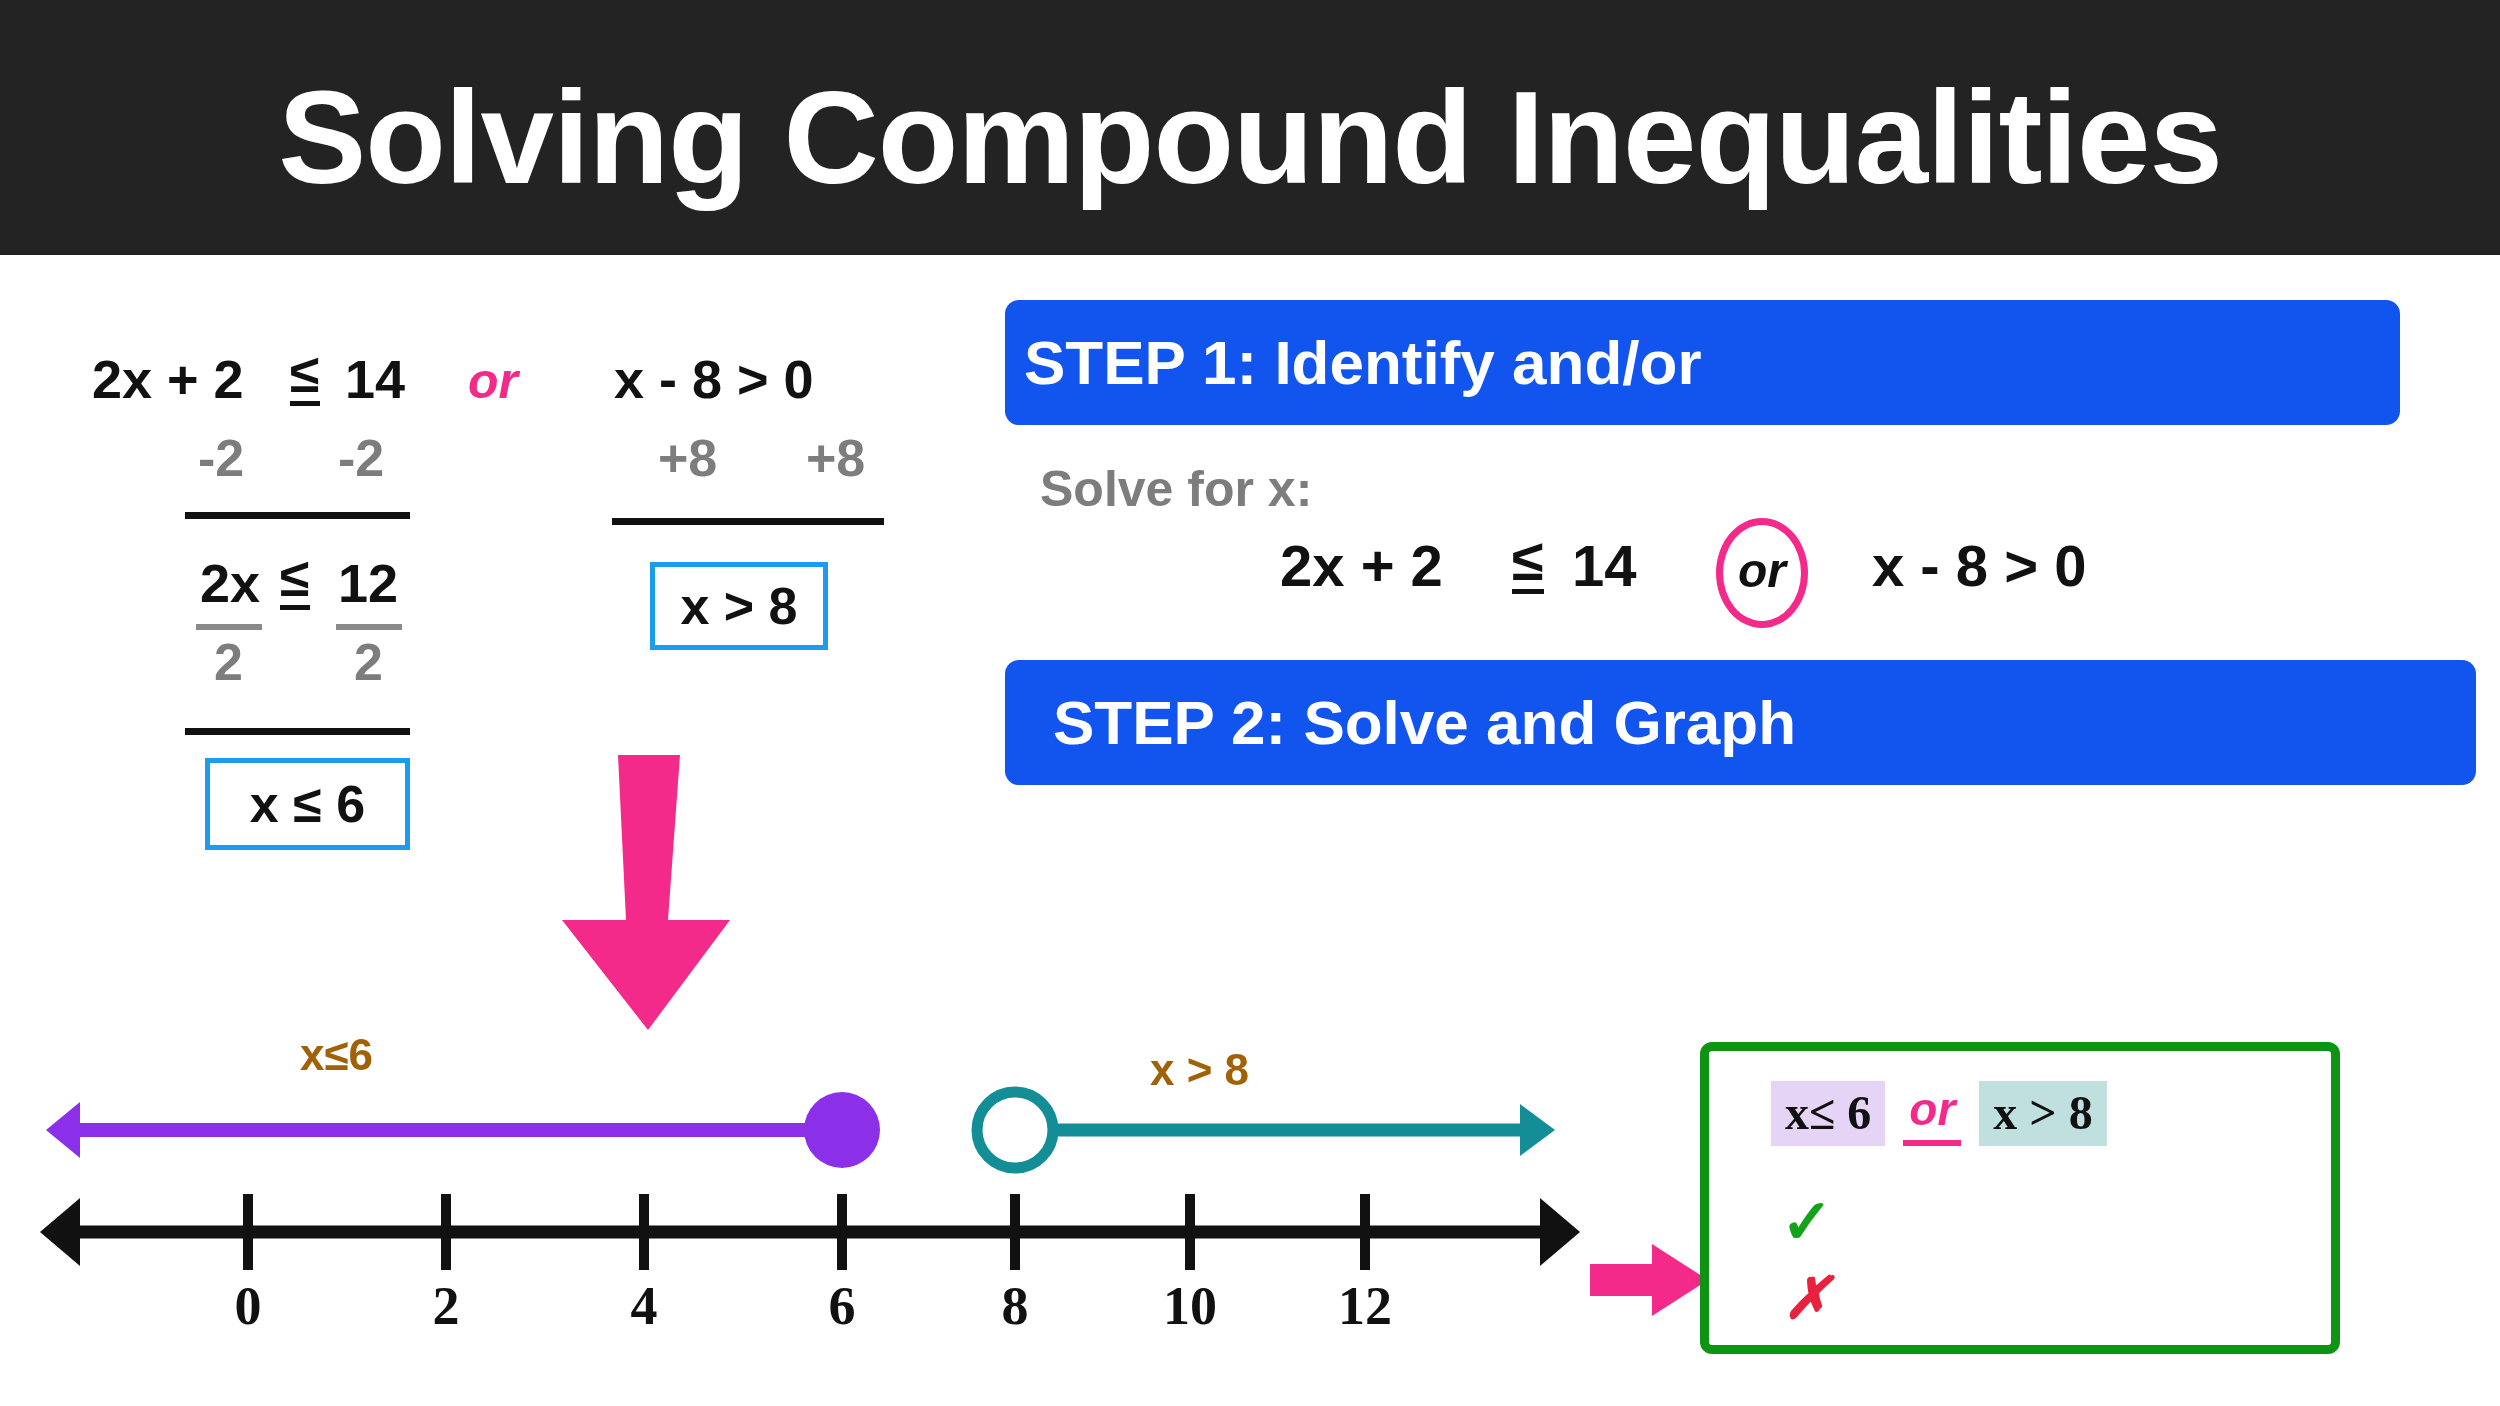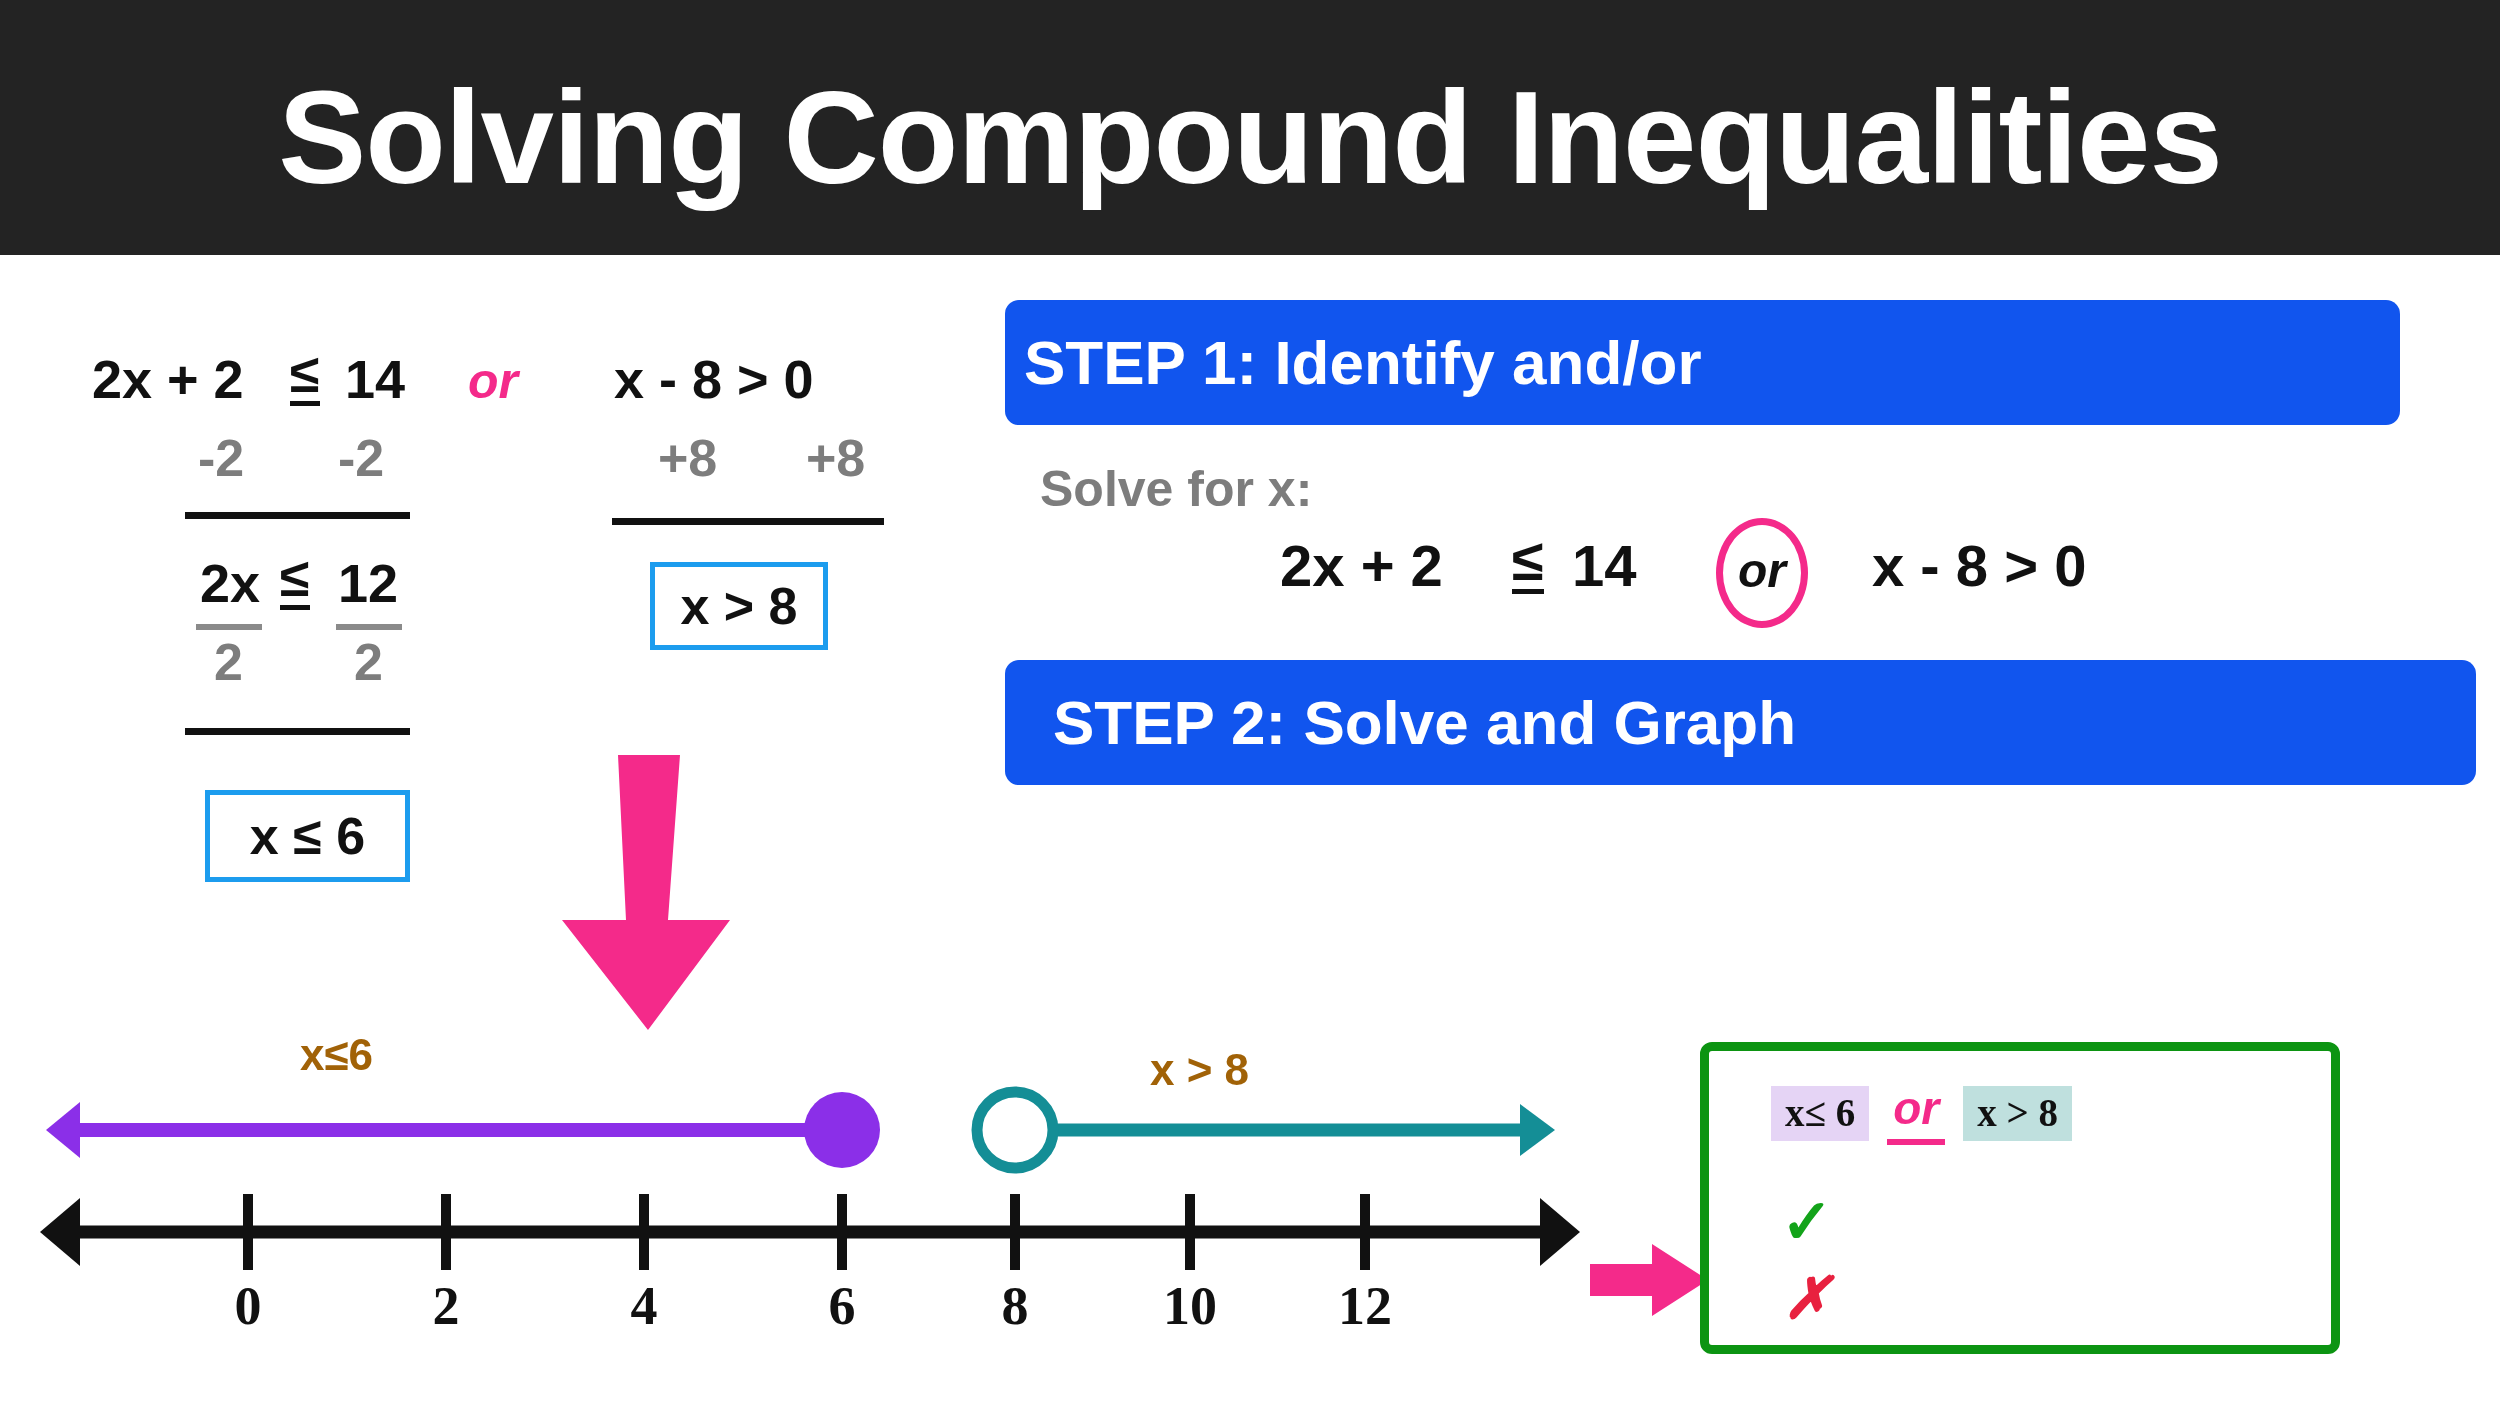--- a/index.html
+++ b/index.html
@@ -107,21 +107,21 @@
   
   .greenbox{
     position:absolute;
     border:9px solid #0c9412;
     border-radius:12px;
     background:#ffffff;
     box-sizing:border-box;
   }
   .hl{
     font-family:"Liberation Serif", serif;
-    font-size:39px;font-weight:bold;color:#111111;
+    font-size:48px;font-weight:bold;color:#111111;
     padding:4px 14px 6px 14px;
     display:inline-block;
   }
   .hl-lav{background:#e5d4f5;}
   .hl-teal{background:#bfe0de;}
   .or-underline{
     font-size:46px;font-style:italic;font-weight:bold;color:#f42a8a;
     border-bottom:6px solid #f42a8a;
     padding:0 6px 4px 6px;
     display:inline-block;
@@ -158,21 +158,21 @@
     <div class="abs eq-main le-u" style="left:280px;top:552px;">≤</div>
     <div class="abs eq-main" style="left:338px;top:552px;">12</div>
 
     <div class="rule-gray" style="left:196px;top:624px;width:66px;"></div>
     <div class="rule-gray" style="left:336px;top:624px;width:66px;"></div>
     <div class="abs eq-op" style="left:214px;top:632px;">2</div>
     <div class="abs eq-op" style="left:354px;top:632px;">2</div>
 
     <div class="rule" style="left:185px;top:728px;width:225px;"></div>
 
-    <div class="ansbox" style="left:205px;top:758px;width:195px;height:82px;margin-top:32px;">x ≤ 6</div>
+    <div class="ansbox" style="left:205px;top:758px;width:195px;height:82px;">x ≤ 6</div>
   </div>
 
   <div>
     <div class="abs eq-main" style="left:614px;top:348px;">x - 8 &gt; 0</div>
 
     <div class="abs eq-op" style="left:658px;top:428px;">+8</div>
     <div class="abs eq-op" style="left:806px;top:428px;">+8</div>
     <div class="rule" style="left:612px;top:518px;width:272px;"></div>
 
     <div class="ansbox" style="left:650px;top:562px;width:168px;height:78px;">x &gt; 8</div>

